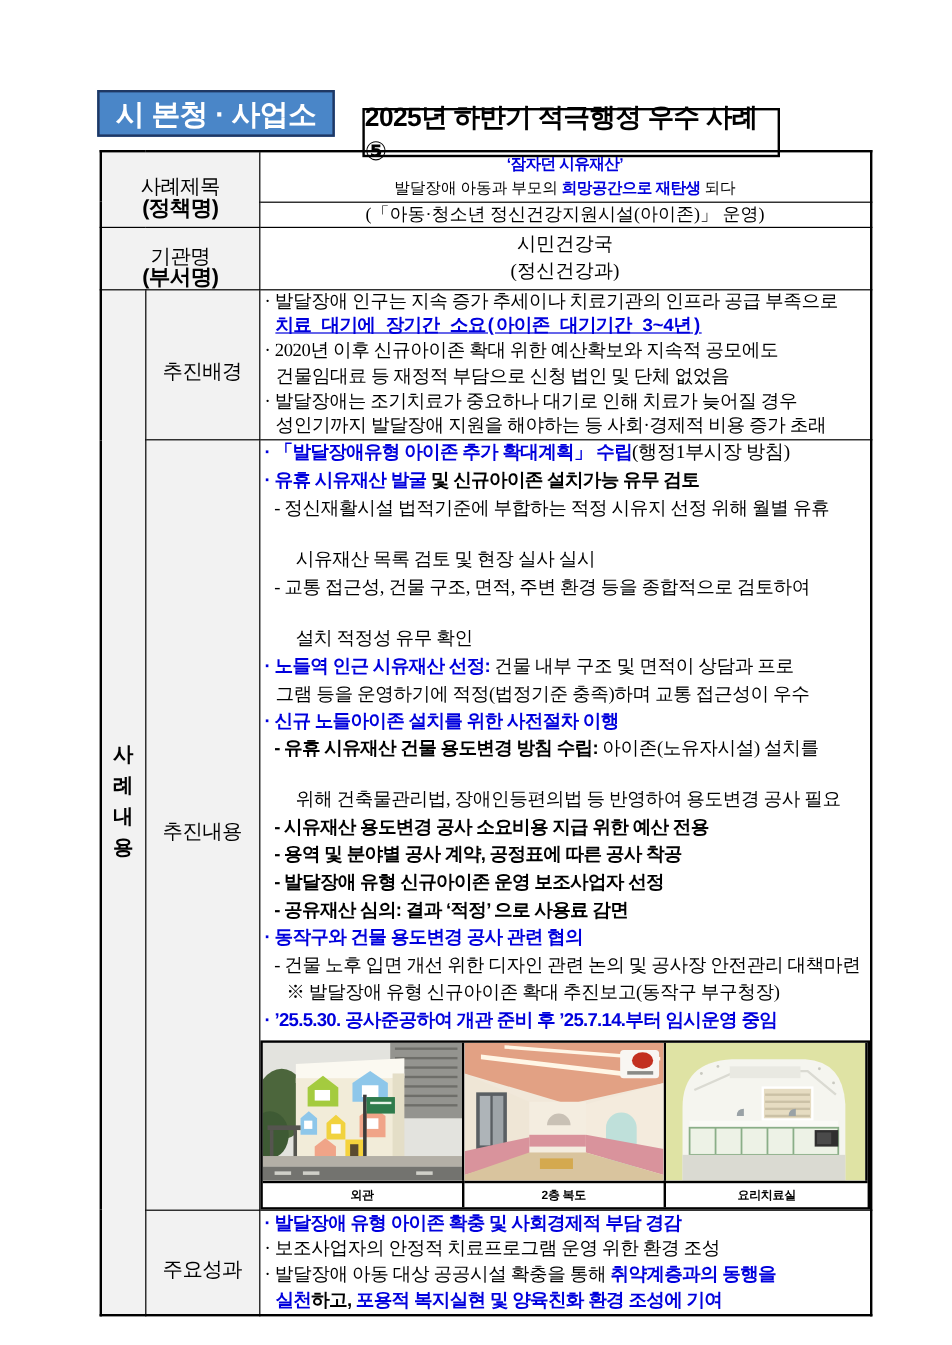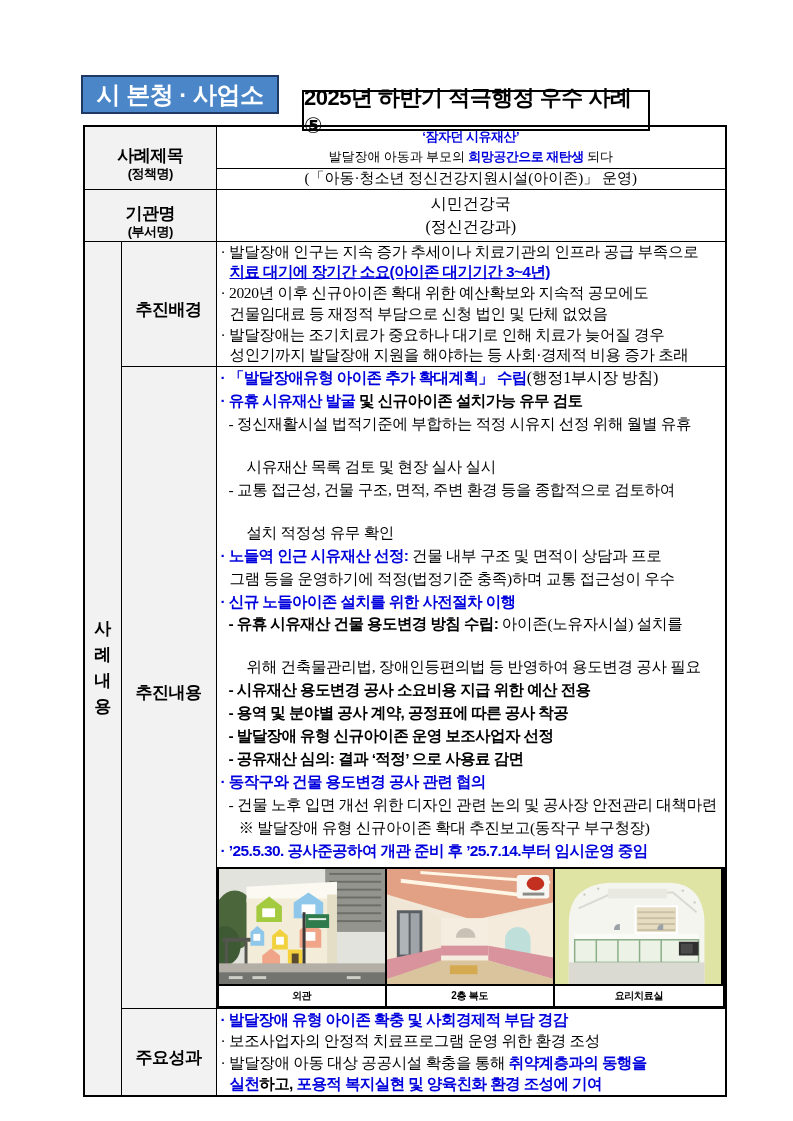--- a/index.html
+++ b/index.html
@@ -23,22 +23,22 @@
          display:flex;align-items:center;justify-content:center;
          font-family:"Liberation Sans","DejaVu Sans",sans-serif;font-weight:bold;
          font-size:22px;letter-spacing:-0.5px;margin-top:17px;}
 
   
   table.main{position:absolute;left:83px;top:125px;width:642px;border-collapse:collapse;
          table-layout:fixed;border:2px solid #000;}
   table.main th,table.main td{border:1px solid #000;padding:0;vertical-align:middle;box-sizing:border-box;}
   th.lbl{background:var(--label-bg);text-align:center;
          font-family:"Liberation Sans","DejaVu Sans",sans-serif;letter-spacing:-0.5px;}
-  th.lbl .l1{display:block;font-size:17px;font-weight:bold;line-height:20px;margin-top:12px;}
-  th.lbl .l2{display:block;font-size:13px;font-weight:bold;line-height:15px;}
+  th.lbl .l1{display:block;font-size:17px;font-weight:normal;line-height:20px;margin-top:12px;}
+  th.lbl .l2{display:block;font-size:18px;font-weight:bold;line-height:15px;}
   th.vert{background:var(--label-bg);text-align:center;}
   th.vert div{white-space:pre-line;font-family:"Liberation Sans","DejaVu Sans",sans-serif;
          font-weight:bold;font-size:17px;line-height:26px;}
 
   td.titleMain{text-align:center;font-size:13px;line-height:20px;padding:2px 0;}
   .t-blue{font-family:"Liberation Sans","DejaVu Sans",sans-serif;font-weight:bold;
          color:var(--accent-blue);letter-spacing:-0.5px;}
   td.titleSub{text-align:center;font-size:15px;height:21px;}
   td.agency{text-align:center;font-size:16px;line-height:23px;}
 
@@ -50,21 +50,21 @@
   .ln-b{padding-left:4px;}
   .ln-c0{padding-left:13px;}
   .ln-d{padding-left:12px;}
   .ln-c1{padding-left:30px;margin-top:20px;}
   .ln-n{padding-left:22px;}
   .sg-r{font-family:"Liberation Serif","DejaVu Serif",serif;}
   .sg-rs{font-family:"Liberation Serif","DejaVu Serif",serif;font-size:16px;}
   .sg-b{font-family:"Liberation Sans","DejaVu Sans",sans-serif;font-weight:bold;letter-spacing:-0.6px;}
   .sg-u{font-family:"Liberation Sans","DejaVu Sans",sans-serif;font-weight:bold;
         color:var(--accent-blue);letter-spacing:-0.6px;margin-top:20px;}
-  .sg-uu{font-family:Liberation Sans, sans-serif;font-weight:bold;
+  .sg-uu{font-family:Liberation Mono, monospace;font-weight:bold;
         color:var(--accent-blue);letter-spacing:-0.6px;text-decoration:underline;}
 
   
   .photos{margin-top:4px;border:2px solid #000;display:grid;grid-template-columns:1fr 1fr 1fr;}
   .ph{height:115px;border-right:2px solid #000;overflow:hidden;}
   .ph:last-of-type{border-right:none;}
   .ph svg{display:block;width:100%;height:100%;}
   .cap{border-top:2px solid #000;border-right:2px solid #000;height:20px;
        display:flex;align-items:center;justify-content:center;
        font-family:"Liberation Sans","DejaVu Sans",sans-serif;font-weight:bold;font-size:10px;}

